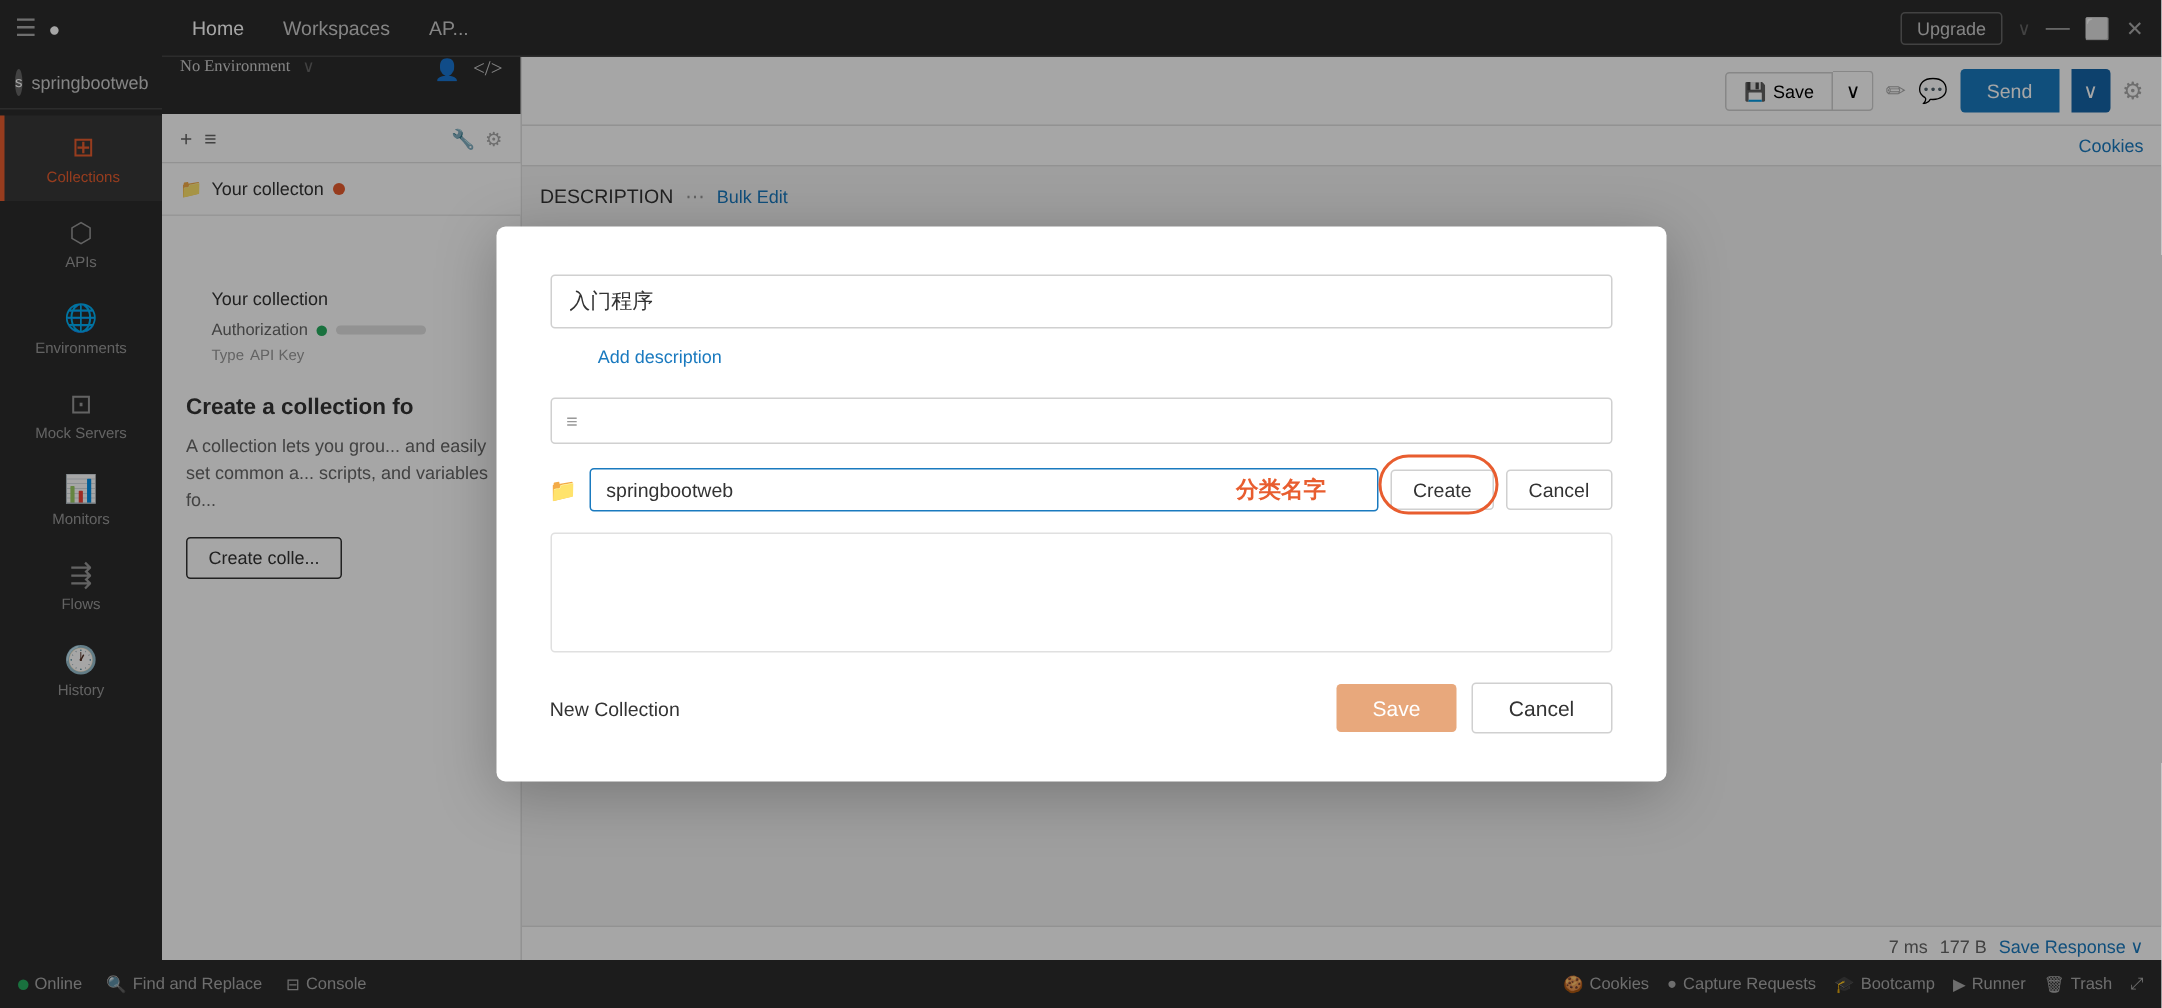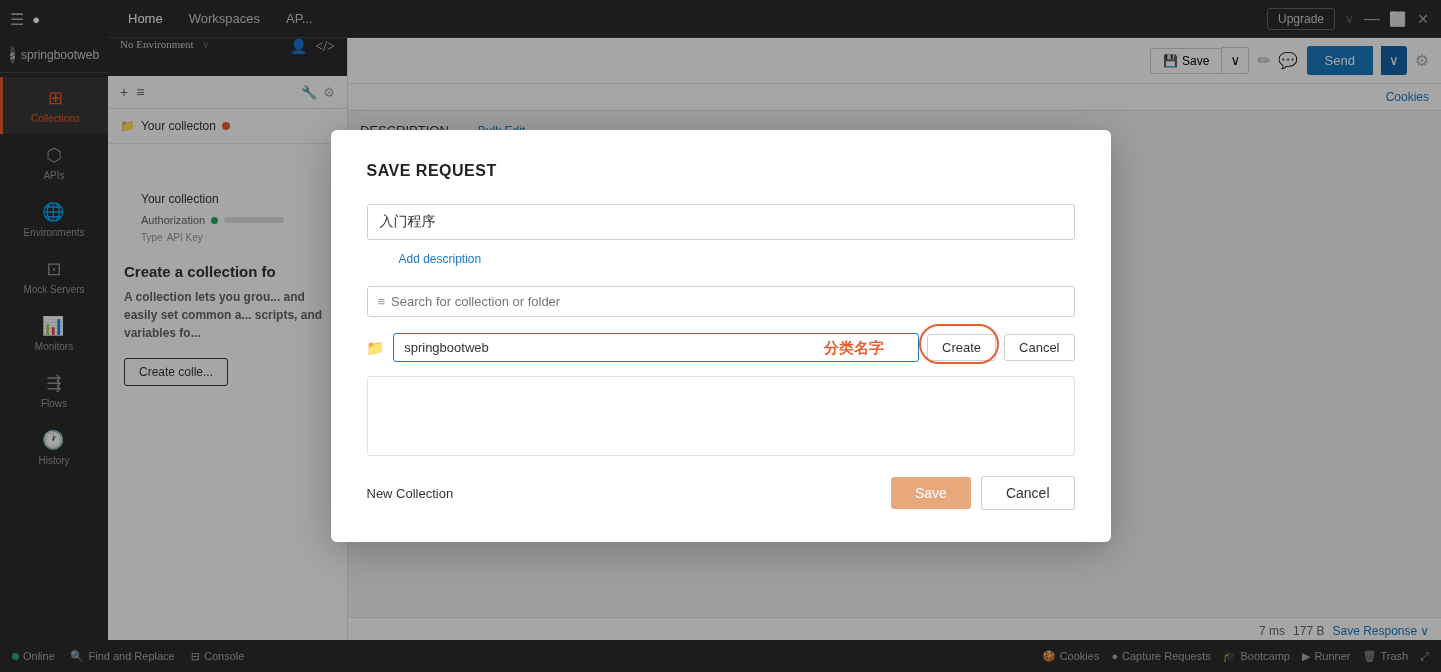--- a/index.html
+++ b/index.html
@@ -67,21 +67,21 @@
     .collection-dot { width: 8px; height: 8px; border-radius: 50%; background: #e85d2f; }
     .auth-row { display: flex; align-items: center; gap: 6px; margin-top: 8px; font-size: 11px; color: #666; }
     .auth-dot { width: 7px; height: 7px; border-radius: 50%; background: #27ae60; }
     .auth-bar { width: 60px; height: 6px; background: #e0e0e0; border-radius: 3px; }
     .type-row { display: flex; gap: 4px; margin-top: 6px; font-size: 10px; color: #999; }
 
     .create-collection-area {
       padding: 20px 16px;
     }
     .create-title { font-size: 15px; font-weight: 600; color: #333; margin-bottom: 8px; }
-    .create-desc { font-size: 12px; color: #666; line-height: 1.5; margin-bottom: 16px; font-weight: bold; }
+    .create-desc { font-size: 12px; color: #666; line-height: 1.5; margin-bottom: 16px; }
     .create-btn {
       border: 1px solid #333; background: transparent; color: #333;
       padding: 6px 14px; border-radius: 3px; font-size: 12px; cursor: pointer;
     }
 
     .right-panel {
       flex: 1; background: #f5f5f5; display: flex; flex-direction: column;
     }
     .request-bar {
       background: #fff; padding: 8px 12px; border-bottom: 1px solid #e0e0e0;
@@ -402,30 +402,28 @@
       <span>Trash</span>
     </div>
     <div class="bottom-item">
       <span>⤢</span>
     </div>
   </div>
 </div>
 
 <div class="overlay">
   <div class="modal">
-    <div class="modal-title">SAVE REQUEST</div>
 
     <input class="modal-input" value="入门程序" style="">
 
     <a class="add-description" href="#">Add description</a>
 
 
     <div class="search-collection">
       <span class="search-icon-sm">≡</span>
-      <input style="border: none; outline: none; font-size: 13px; color: rgb(153, 153, 153); background: transparent; flex: 1 1 0%;" placeholder="Search for collection or folder">
     </div>
 
     
     <div class="new-collection-input-row" style="position:relative;">
       <span class="folder-icon">📁</span>
       <div style="position:relative;flex:1;">
         <input class="new-col-input" value="springbootweb" style="width: 100%;">
         <span style="position:absolute;left:calc(100% - 95px);top:50%;transform:translateY(-50%);color:#e85d2f;font-size:15px;font-weight:600;pointer-events:none;">分类名字</span>
       </div>
       <div style="position:relative;">

